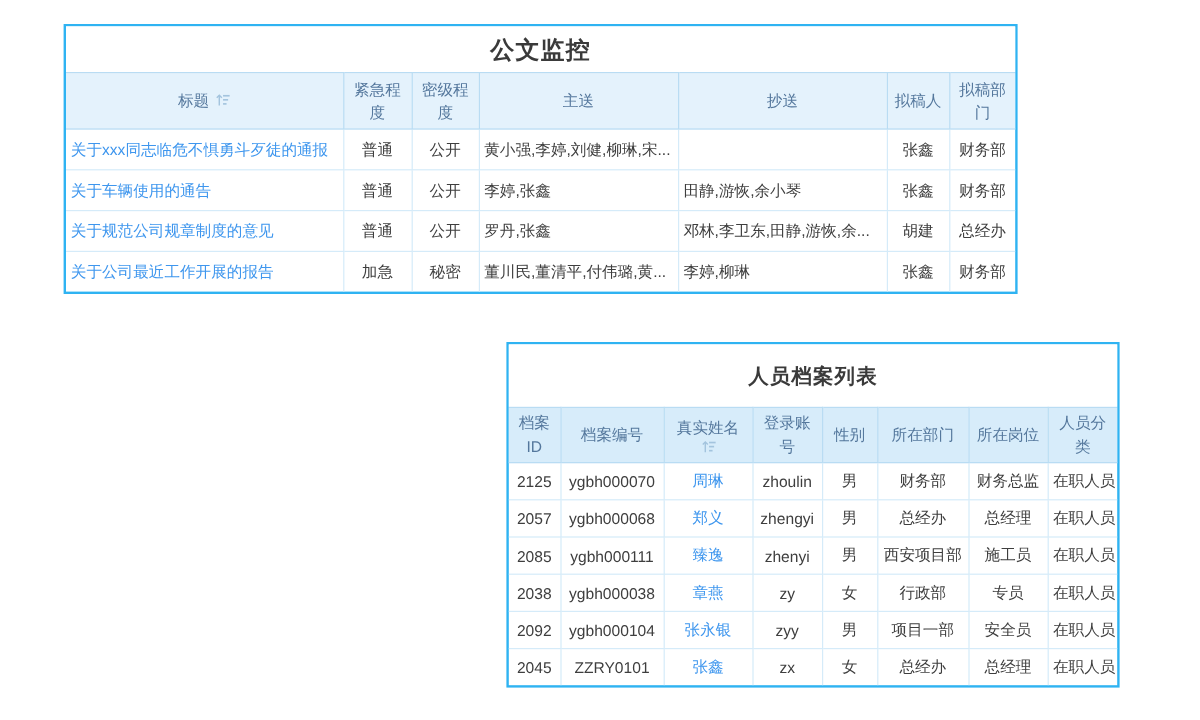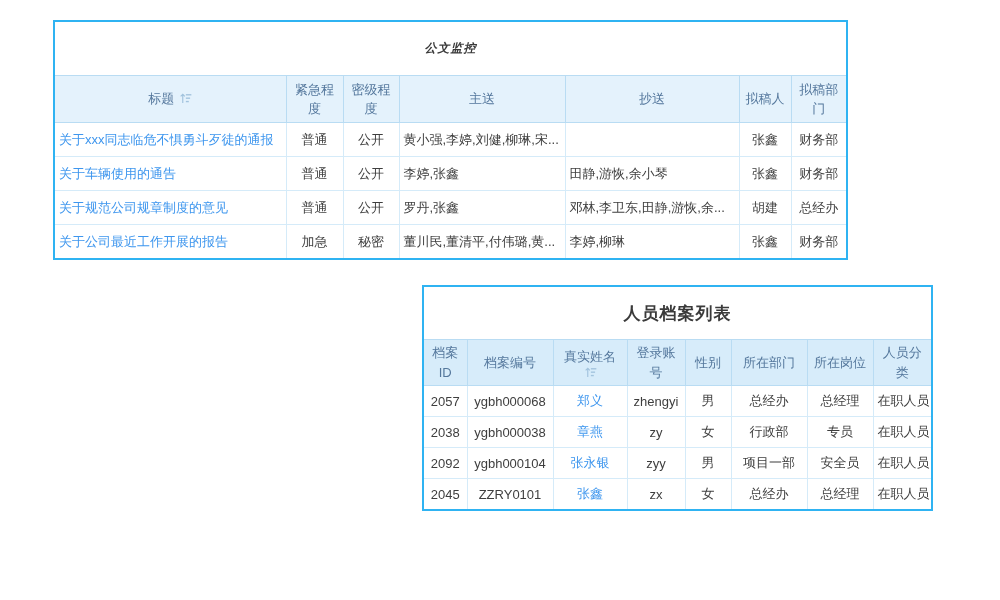--- a/index.html
+++ b/index.html
@@ -14,21 +14,21 @@
     border:2px solid var(--accent-border,#2fb3f2);
     box-sizing:border-box;
   }
   #doc-panel{left:53px;top:20px;width:795px;}
   #personnel-panel{left:422px;top:285px;width:511px;}
 
   .panel-title{
     display:flex;align-items:center;justify-content:center;
     font-weight:bold;color:#3a3a3a;background:#fff;
   }
-  #doc-panel .panel-title{height:53px;font-size:12px;letter-spacing:1px;font-style:italic;}
+  #doc-panel .panel-title{height:38px;font-size:20px;letter-spacing:1px;}
   #personnel-panel .panel-title{height:52px;font-size:17px;letter-spacing:1px;}
 
   table.grid{border-collapse:collapse;table-layout:fixed;width:100%;border-radius:18px;}
 
   table.grid th{
     font-weight:normal;text-align:center;
     color:var(--header-text,#54779c);
     font-size:13px;line-height:1.5;
     padding:3px 3px;vertical-align:middle;
     border:1px solid var(--header-border,#b9dcf3);
@@ -164,27 +164,47 @@
           </th>
           <th><span class="hlabel">登录账号</span></th>
           <th><span class="hlabel">性别</span></th>
           <th><span class="hlabel">所在部门</span></th>
           <th><span class="hlabel">所在岗位</span></th>
           <th><span class="hlabel">人员分类</span></th>
         </tr>
       </thead>
     <tbody id="personnel-tbody">
         <tr>
+          <td><span>2125</span></td>
+          <td><span>ygbh000070</span></td>
+          <td><span class="cell-link">周琳</span></td>
+          <td><span>zhoulin</span></td>
+          <td><span>男</span></td>
+          <td><span>财务部</span></td>
+          <td><span>财务总监</span></td>
+          <td><span>在职人员</span></td>
+        </tr>
+        <tr>
           <td><span>2057</span></td>
           <td><span>ygbh000068</span></td>
           <td><span class="cell-link">郑义</span></td>
           <td><span>zhengyi</span></td>
           <td><span>男</span></td>
           <td><span>总经办</span></td>
           <td><span>总经理</span></td>
+          <td><span>在职人员</span></td>
+        </tr>
+        <tr>
+          <td><span>2085</span></td>
+          <td><span>ygbh000111</span></td>
+          <td><span class="cell-link">臻逸</span></td>
+          <td><span>zhenyi</span></td>
+          <td><span>男</span></td>
+          <td><span>西安项目部</span></td>
+          <td><span>施工员</span></td>
           <td><span>在职人员</span></td>
         </tr>
         <tr>
           <td><span>2038</span></td>
           <td><span>ygbh000038</span></td>
           <td><span class="cell-link">章燕</span></td>
           <td><span>zy</span></td>
           <td><span>女</span></td>
           <td><span>行政部</span></td>
           <td><span>专员</span></td>

